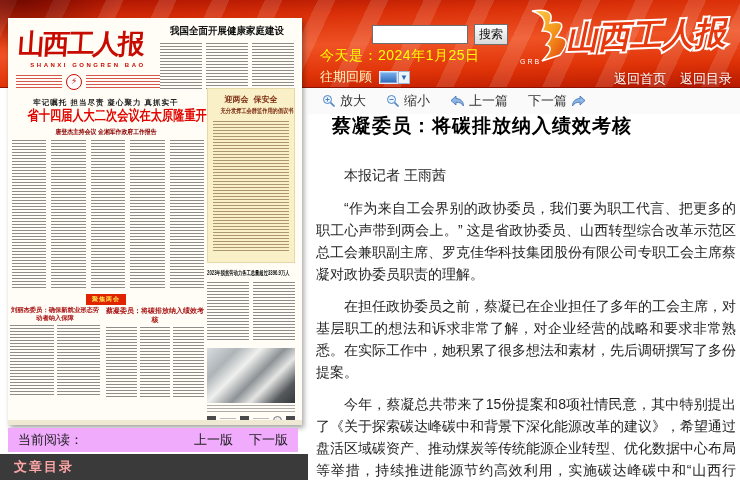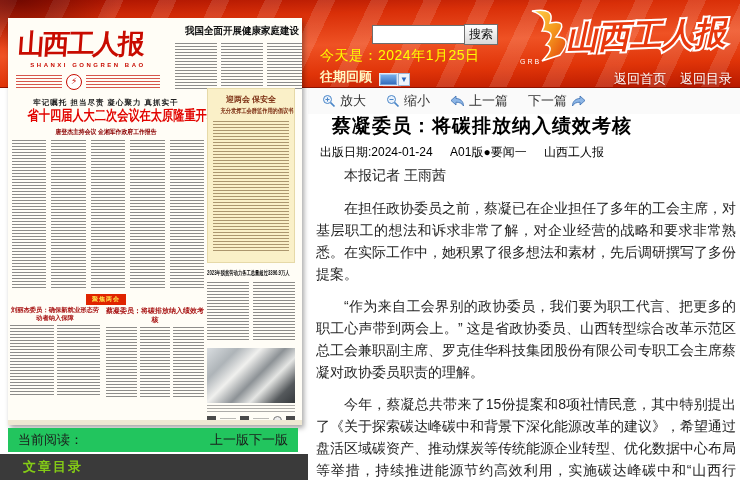--- a/index.html
+++ b/index.html
@@ -9,26 +9,26 @@
 
   
   .banner { position:absolute; top:0; left:0; width:740px; height:88px; z-index:1;
     background:
       radial-gradient(140px 70px at 20px 0px, rgba(70,0,0,.55), rgba(70,0,0,0) 70%),
       repeating-linear-gradient(115deg, rgba(255,255,255,.12) 0 16px, rgba(255,255,255,0) 16px 48px),
       linear-gradient(178deg,#a91200 0%,#d92f08 22%,#ef5224 50%,#e03408 76%,#b81900 100%);
     border-bottom:1px solid #8f1200; }
   .search-input { position:absolute; left:372px; top:25px; width:96px; height:19px;
     border:1px solid #6d6d6d; background:#fff; font-size:12px; padding:0 4px; }
-  .search-btn { position:absolute; left:464px; top:24px; width:34px; height:21px;
+  .search-btn { position:absolute; left:474px; top:24px; width:34px; height:21px;
     font-size:12px; color:#111; background:linear-gradient(#ffffff,#d9d9d9);
     border:1px solid #6f6f6f; cursor:pointer; font-family:inherit; }
   .today { position:absolute; left:320px; top:47px; font-size:14px; color:#ffff00; letter-spacing:.5px; }
-  .past-row { position:absolute; left:320px; top:68px; display:flex; align-items:flex-end; gap:7px;
-    font-size:13px; color:#fff7c2;font-weight:bold; }
+  .past-row { position:absolute; left:320px; top:68px; display:flex; align-items:center; gap:7px;
+    font-size:13px; color:#fff7c2; }
   .cal-widget { display:inline-flex; align-items:center; }
   .cal-box { width:19px; height:13px; background:linear-gradient(#7db4ef,#2c66b8);
     border:1px solid #dfeaf8; box-shadow:inset 0 0 0 1px rgba(255,255,255,.35); }
   .cal-drop { width:12px; height:13px; background:#eef4fb; border:1px solid #9db8d8;
     color:#2c66b8; font-size:8px; line-height:12px; text-align:center; }
   .back-links { position:absolute; right:8px; top:70px; display:flex; gap:14px;
     font-size:13px; color:#ffffff; text-shadow:0 1px 2px rgba(90,0,0,.5);align-items:flex-end; }
   .back-links span { cursor:pointer; }
   .logo-wrap { position:absolute; left:516px; top:5px; width:222px; height:64px; }
 
@@ -54,21 +54,21 @@
     font-family:"Liberation Serif","DejaVu Serif",serif; font-weight:bold; font-size:27px;
     color:#c80b00; letter-spacing:-2px; transform:skewX(-4deg); }
   .np-pinyin { position:absolute; left:10px; top:44px; width:140px; text-align:center;
     font-size:6px; font-weight:bold; color:#c80b00; letter-spacing:2.5px; white-space:nowrap; }
   .np-mast-info { position:absolute; left:8px; top:55px; width:144px; height:18px;
     display:flex; align-items:center; gap:4px; }
   .red-sim { height:14px; flex:1;
     background:repeating-linear-gradient(to bottom, rgba(200,30,20,.75) 0 1px, transparent 1px 3px); }
   .emblem { width:16px; height:16px; border:1.5px solid #c80b00; border-radius:50%;
     background:#fff; color:#c80b00; font-size:9px; line-height:13px; text-align:center; flex:0 0 16px; }
-  .np-topnews { position:absolute; left:167px; top:6px; width:134px; }
+  .np-topnews { position:absolute; left:152px; top:6px; width:134px; }
   .np-topnews-h { font-size:10px; font-weight:bold; color:#111; text-align:center;
     white-space:nowrap; transform:scaleX(.95); transform-origin:center; }
   .np-topnews-cols { display:flex; gap:4px; height:46px; margin-top:5px; }
   .sim { background:repeating-linear-gradient(to bottom, rgba(80,80,80,.65) 0 1px, transparent 1px 3px); }
   .col { flex:1; }
   .np-slogan { position:absolute; left:0; top:80px; width:196px; text-align:center;
     font-size:7.5px; font-weight:bold; color:#222; letter-spacing:1px; white-space:nowrap; }
   .np-headline { position:absolute; left:0; top:89px; width:196px; text-align:center;
     font-size:14px; font-weight:900; color:#e20400; white-space:nowrap;
     transform:scaleX(.8); transform-origin:center; }
@@ -79,47 +79,47 @@
   .np-badge-row { position:absolute; left:0; top:276px; width:196px; display:flex; justify-content:center; }
   .np-badge { background:#e02400; color:#ffe34d; font-size:6px; font-weight:bold;
     padding:1px 6px; letter-spacing:1px; }
   .np-bottom { position:absolute; left:2px; top:288px; width:194px; display:flex; gap:6px; }
   .np-bot-title { font-size:6.3px; font-weight:bold; color:#a81414; line-height:8px; text-align:center; }
   .np-bot-title.cur { font-size:7px; line-height:9px; }
   .np-bot-cols { display:flex; gap:3px; height:72px; margin-top:3px; }
   .np-right { position:absolute; left:199px; top:70px; width:88px; }
   .yellow-box { height:175px; background:#faf0c8; border:1px solid #e6d9a8; padding:5px 5px 4px; }
   .yb-t1 { font-size:8px; font-weight:bold; color:#7c2e12; text-align:center;
-    font-family:Liberation Sans, sans-serif; white-space:nowrap; }
+    font-family:Liberation Mono, monospace; white-space:nowrap; }
   .yb-t2 { font-size:6.5px; font-weight:bold; color:#7c2e12; text-align:center; margin-top:2px;
     white-space:nowrap; transform:scaleX(.8); transform-origin:center; }
   .yb-sim { height:132px; margin-top:5px;
     background:repeating-linear-gradient(to bottom, rgba(120,90,50,.6) 0 1px, transparent 1px 3px); }
   .np-right-h { margin-top:6px; font-size:6.3px; font-weight:bold; color:#111; white-space:nowrap;
     transform:scaleX(.68); transform-origin:left; }
   .np-right-cols { margin-top:4px; display:flex; gap:4px; height:60px; }
   .np-photo { margin-top:6px; height:55px;
     background:linear-gradient(135deg,#d9dde0 0%,#aeb4b8 22%,#f0f0ee 38%,#8d9296 55%,#e5e6e4 68%,#55595c 85%,#35383b 100%); }
   .np-caption { margin-top:2px; height:8px;
     background:repeating-linear-gradient(to bottom, rgba(90,90,90,.5) 0 1px, transparent 1px 3px); }
   .np-qr-row { margin-top:3px; display:flex; align-items:center; gap:4px; }
   .qr { width:9px; height:9px; background:#4a4a4a; }
   .seal { width:9px; height:9px; border-radius:50%; border:1px solid #777; background:#eee; }
   .qr-gap { flex:1; height:6px;
     background:repeating-linear-gradient(to bottom, rgba(120,120,120,.5) 0 1px, transparent 1px 3px); }
   .np-footstrip { position:absolute; left:0; bottom:0; width:100%; height:5px; background:#efe8d2; }
 
   
   .current-bar { position:absolute; left:8px; top:428px; width:290px; height:24px; z-index:2;
-    background:#22c55e; display:flex; align-items:center; padding:0 10px;
+    background:#f0abfc; display:flex; align-items:center; padding:0 10px;
     font-size:13px; color:#1a1a1a; }
   .current-bar .spacer { flex:1; }
-  .page-link { cursor:pointer; margin-left:0; }
+  .page-link { cursor:pointer; margin-left:16px; }
   .catalog-bar { position:absolute; left:0; top:454px; width:308px; height:26px; z-index:2;
-    background:#3a3a3a; color:#84cc16; display:flex; align-items:center; padding-left:23px;
+    background:#3a3a3a; color:#fca5a5; display:flex; align-items:center; padding-left:14px;
     font-size:13px; font-weight:bold; letter-spacing:2px; }
 </style>
 </head>
 <body>
 
 <div class="stage">
 
   <div class="banner">
     <input class="search-input" value="" style="">
     <button class="search-btn">搜索</button>
@@ -179,30 +179,25 @@
     </span>
     <span class="tool-item">
       <span>下一篇</span>
       <svg width="15" height="12" viewBox="0 0 15 12">
         <path d="M9 1 L14 5.5 L9 10 V7.2 C5 7.2 3 8.5 1.5 11 C1.5 6 5 3.5 9 3.5 Z" fill="#8db6e6" stroke="#3a6db0" stroke-width=".8"></path>
       </svg>
     </span>
   </div>
 
   <h1 class="article-title">蔡凝委员：将碳排放纳入绩效考核</h1>
-  <div class="article-meta">
-    <span>出版日期:2024-01-24</span>
-    <span>A01版●要闻一</span>
-    <span>山西工人报</span>
-  </div>
   <div class="article-body">
     <p class="byline">本报记者 王雨茜</p>
     <div id="paras">
+        <p>“作为来自工会界别的政协委员，我们要为职工代言、把更多的职工心声带到两会上。” 这是省政协委员、山西转型综合改革示范区总工会兼职副主席、罗克佳华科技集团股份有限公司专职工会主席蔡凝对政协委员职责的理解。</p>
         <p>在担任政协委员之前，蔡凝已在企业担任了多年的工会主席，对基层职工的想法和诉求非常了解，对企业经营的战略和要求非常熟悉。在实际工作中，她积累了很多想法和素材，先后调研撰写了多份提案。</p>
-        <p>“作为来自工会界别的政协委员，我们要为职工代言、把更多的职工心声带到两会上。” 这是省政协委员、山西转型综合改革示范区总工会兼职副主席、罗克佳华科技集团股份有限公司专职工会主席蔡凝对政协委员职责的理解。</p>
         <p>今年，蔡凝总共带来了15份提案和8项社情民意，其中特别提出了《关于探索碳达峰碳中和背景下深化能源改革的建议》，希望通过盘活区域碳资产、推动煤炭等传统能源企业转型、优化数据中心布局等举措，持续推进能源节约高效利用，实施碳达峰碳中和“山西行动”。对此，她提出积极参与国家碳交易，将碳交易作为能源结构转型的重要抓手，构建碳中和服务体系；推动煤炭等传统能源企业转型，将碳排放纳入绩效考核、投资决策、资产配置等；出台科技企业碳</p>
       </div>
   </div>
 
   <div class="np">
     <div class="np-mast-title">山西工人报</div>
     <div class="np-pinyin">SHANXI GONGREN BAO</div>
     <div class="np-mast-info">
       <span class="red-sim"></span>
       <span class="emblem">⚡</span>

